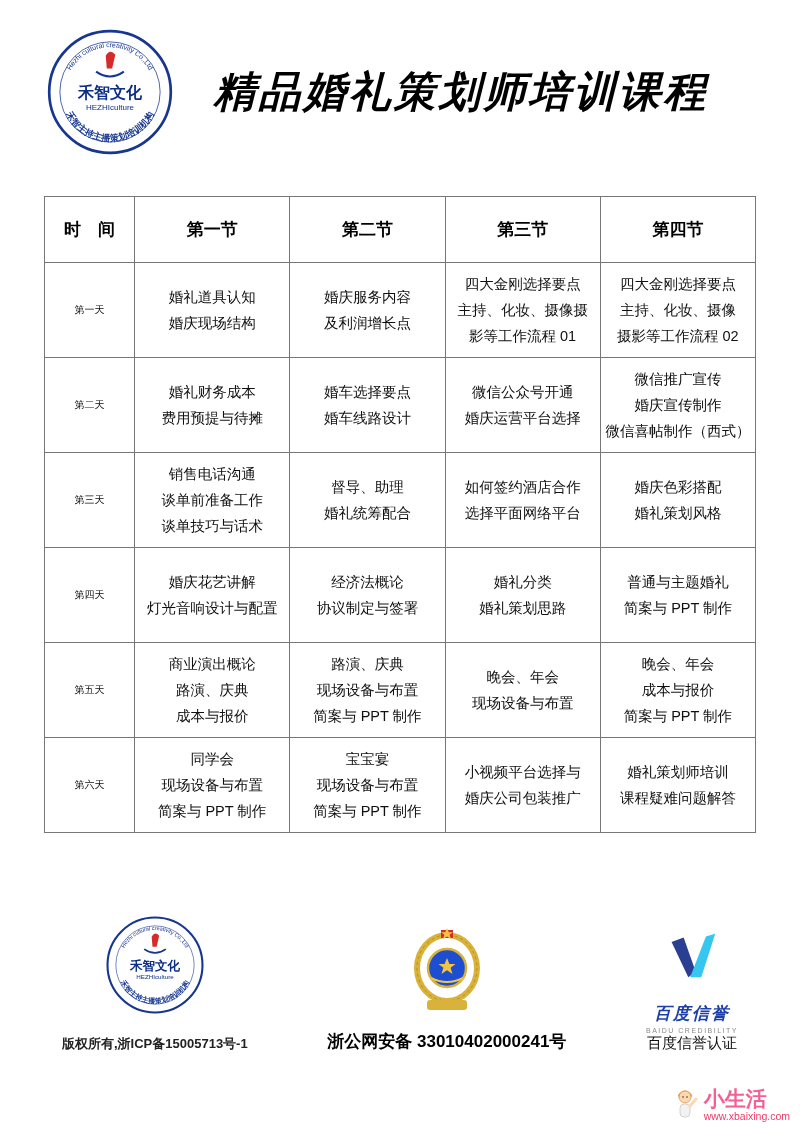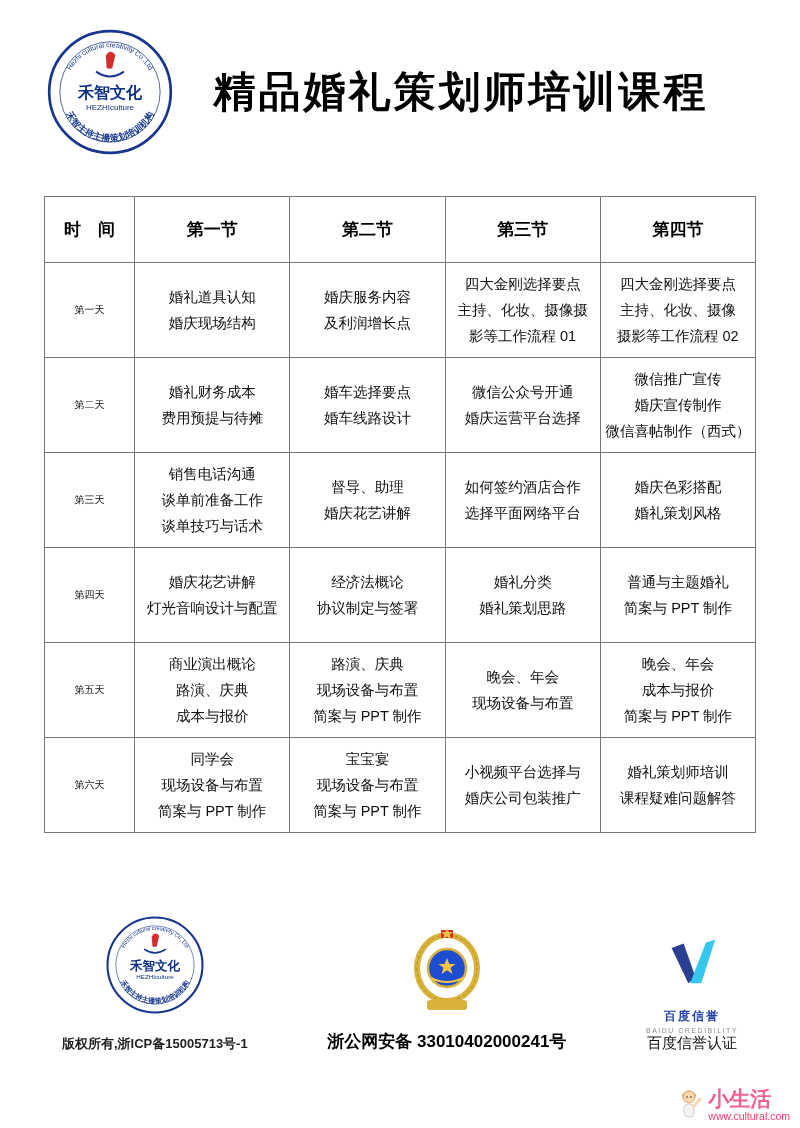--- a/index.html
+++ b/index.html
@@ -18,20 +18,21 @@
   }
   .hezhi-logo { width:128px; height:128px; flex:0 0 auto; }
   .page-title {
     flex:1;
     text-align:center;
     font-size:42px;
     font-weight:900;
     letter-spacing:3px;
     color:#000;
     padding-right:8px;
+    font-style:italic;
   }
   table.schedule {
     width:712px;
     margin:40px auto 0 auto;
     border-collapse:collapse;
     table-layout:fixed;
   }
   .schedule th, .schedule td {
     border:1px solid #777;
     text-align:center;
@@ -74,24 +75,25 @@
   .police-badge { width:72px; height:88px; }
   .police-record-text {
     margin-top:14px;
     font-size:17px;
     font-weight:bold;
     color:#000;
   }
   .baidu-v { width:52px; height:52px; }
   .baidu-name {
     margin-top:20px;
-    font-size:12px;
+    font-size:17px;
     font-weight:bold;
     color:#1c3fa8;
     letter-spacing:2px;
+    font-style:italic;
   }
   .baidu-en {
     margin-top:2px;
     font-size:7px;
     color:#8a8a8a;
     letter-spacing:1.5px;
   }
   .baidu-cert {
     margin-top:0;
     font-size:15px;
@@ -181,21 +183,21 @@
       <td>微信推广宣传
 婚庆宣传制作
 微信喜帖制作（西式）</td>
     </tr>
     <tr>
       <td class="day">第三天</td>
       <td>销售电话沟通
 谈单前准备工作
 谈单技巧与话术</td>
       <td>督导、助理
-婚庆花艺讲解</td>
+婚礼统筹配合</td>
       <td>如何签约酒店合作
 选择平面网络平台</td>
       <td>婚庆色彩搭配
 婚礼策划风格</td>
     </tr>
     <tr>
       <td class="day">第四天</td>
       <td>婚庆花艺讲解
 灯光音响设计与配置</td>
       <td>经济法概论
@@ -285,15 +287,15 @@
   <svg class="wm-icon" viewBox="0 0 26 34">
     <path d="M6,8 q7,-9 14,0 l-1,3 q-6,-5 -12,0 z" fill="#e8893a"></path>
     <circle cx="13" cy="10" r="6" fill="#fcd7b0" stroke="#d99a55" stroke-width="0.8"></circle>
     <circle cx="11" cy="10" r="0.8" fill="#333"></circle>
     <circle cx="15" cy="10" r="0.8" fill="#333"></circle>
     <rect x="8" y="17" width="10" height="13" rx="4" fill="#f2f2f2" stroke="#c9c9c9" stroke-width="0.8"></rect>
     <line x1="18" y1="19" x2="24" y2="12" stroke="#fcd7b0" stroke-width="3" stroke-linecap="round"></line>
   </svg>
   <div class="wm-textcol">
     <span class="wm-name">小生活</span>
-    <span class="wm-url">www.cultural.com</span>
+    <span class="wm-url">www.xbaixing.com</span>
   </div>
 </div>
 
 </body></html>

